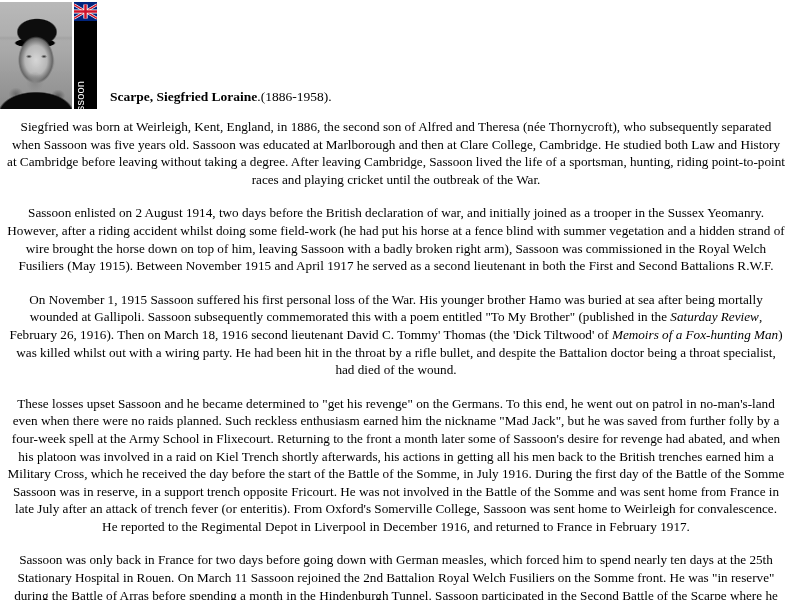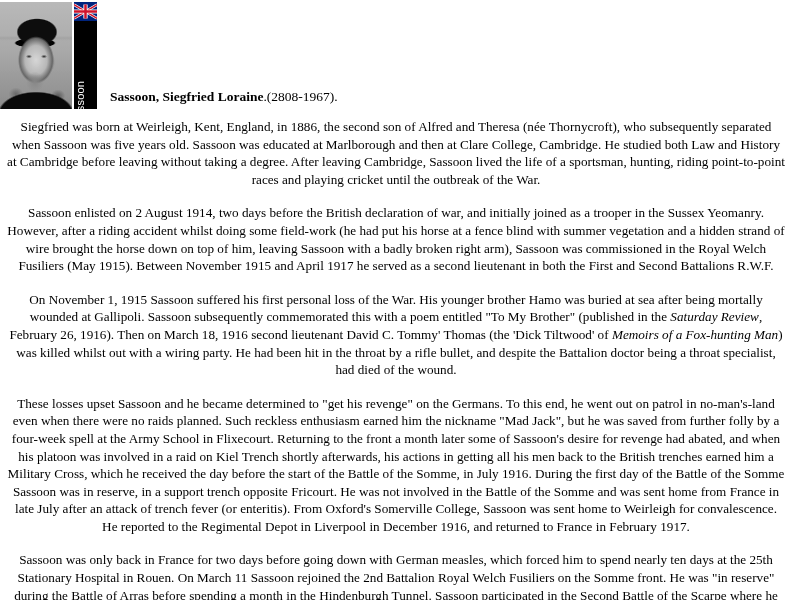--- a/index.html
+++ b/index.html
@@ -161,21 +161,21 @@
         <path d="M30,0 L30,36 M0,18 L60,18" stroke="#ffffff" stroke-width="11"></path>
         <path d="M30,0 L30,36 M0,18 L60,18" stroke="#cf142b" stroke-width="6.5"></path>
       </svg>
     </div>
 
     <div class="sidebar-strip">
       <span class="strip-label">Sassoon</span>
     </div>
 
     <div class="entry-title">
-      <span class="name">Sassoon, Siegfried Loraine</span><span class="dates">.(2808-1967).</span>
+      <span class="name">Scarpe, Siegfried Loraine</span><span class="dates">.(1886-1958).</span>
     </div>
 
   </div>
 
   <div class="article">
 
   <p>Siegfried was born at Weirleigh, Kent, England, in 1886, the second son of Alfred and Theresa (née Thornycroft), who subsequently separated when Sassoon was five years old. Sassoon was educated at Marlborough and then at Clare College, Cambridge. He studied both Law and History at Cambridge before leaving without taking a degree. After leaving Cambridge, Sassoon lived the life of a sportsman, hunting, riding point-to-point races and playing cricket until the outbreak of the War.</p>
       <p>Sassoon enlisted on 2 August 1914, two days before the British declaration of war, and initially joined as a trooper in the Sussex Yeomanry. However, after a riding accident whilst doing some field-work (he had put his horse at a fence blind with summer vegetation and a hidden strand of wire brought the horse down on top of him, leaving Sassoon with a badly broken right arm), Sassoon was commissioned in the Royal Welch Fusiliers (May 1915). Between November 1915 and April 1917 he served as a second lieutenant in both the First and Second Battalions R.W.F.</p>
       <p>On November 1, 1915 Sassoon suffered his first personal loss of the War. His younger brother Hamo was buried at sea after being mortally wounded at Gallipoli. Sassoon subsequently commemorated this with a poem entitled "To My Brother" (published in the <em>Saturday Review</em>, February 26, 1916). Then on March 18, 1916 second lieutenant David C. Tommy' Thomas (the 'Dick Tiltwood' of <em>Memoirs of a Fox-hunting Man</em>) was killed whilst out with a wiring party. He had been hit in the throat by a rifle bullet, and despite the Battalion doctor being a throat specialist, had died of the wound.</p>
       <p>These losses upset Sassoon and he became determined to "get his revenge" on the Germans. To this end, he went out on patrol in no-man's-land even when there were no raids planned. Such reckless enthusiasm earned him the nickname "Mad Jack", but he was saved from further folly by a four-week spell at the Army School in Flixecourt. Returning to the front a month later some of Sassoon's desire for revenge had abated, and when his platoon was involved in a raid on Kiel Trench shortly afterwards, his actions in getting all his men back to the British trenches earned him a Military Cross, which he received the day before the start of the Battle of the Somme, in July 1916. During the first day of the Battle of the Somme Sassoon was in reserve, in a support trench opposite Fricourt. He was not involved in the Battle of the Somme and was sent home from France in late July after an attack of trench fever (or enteritis). From Oxford's Somerville College, Sassoon was sent home to Weirleigh for convalescence. He reported to the Regimental Depot in Liverpool in December 1916, and returned to France in February 1917.</p>

